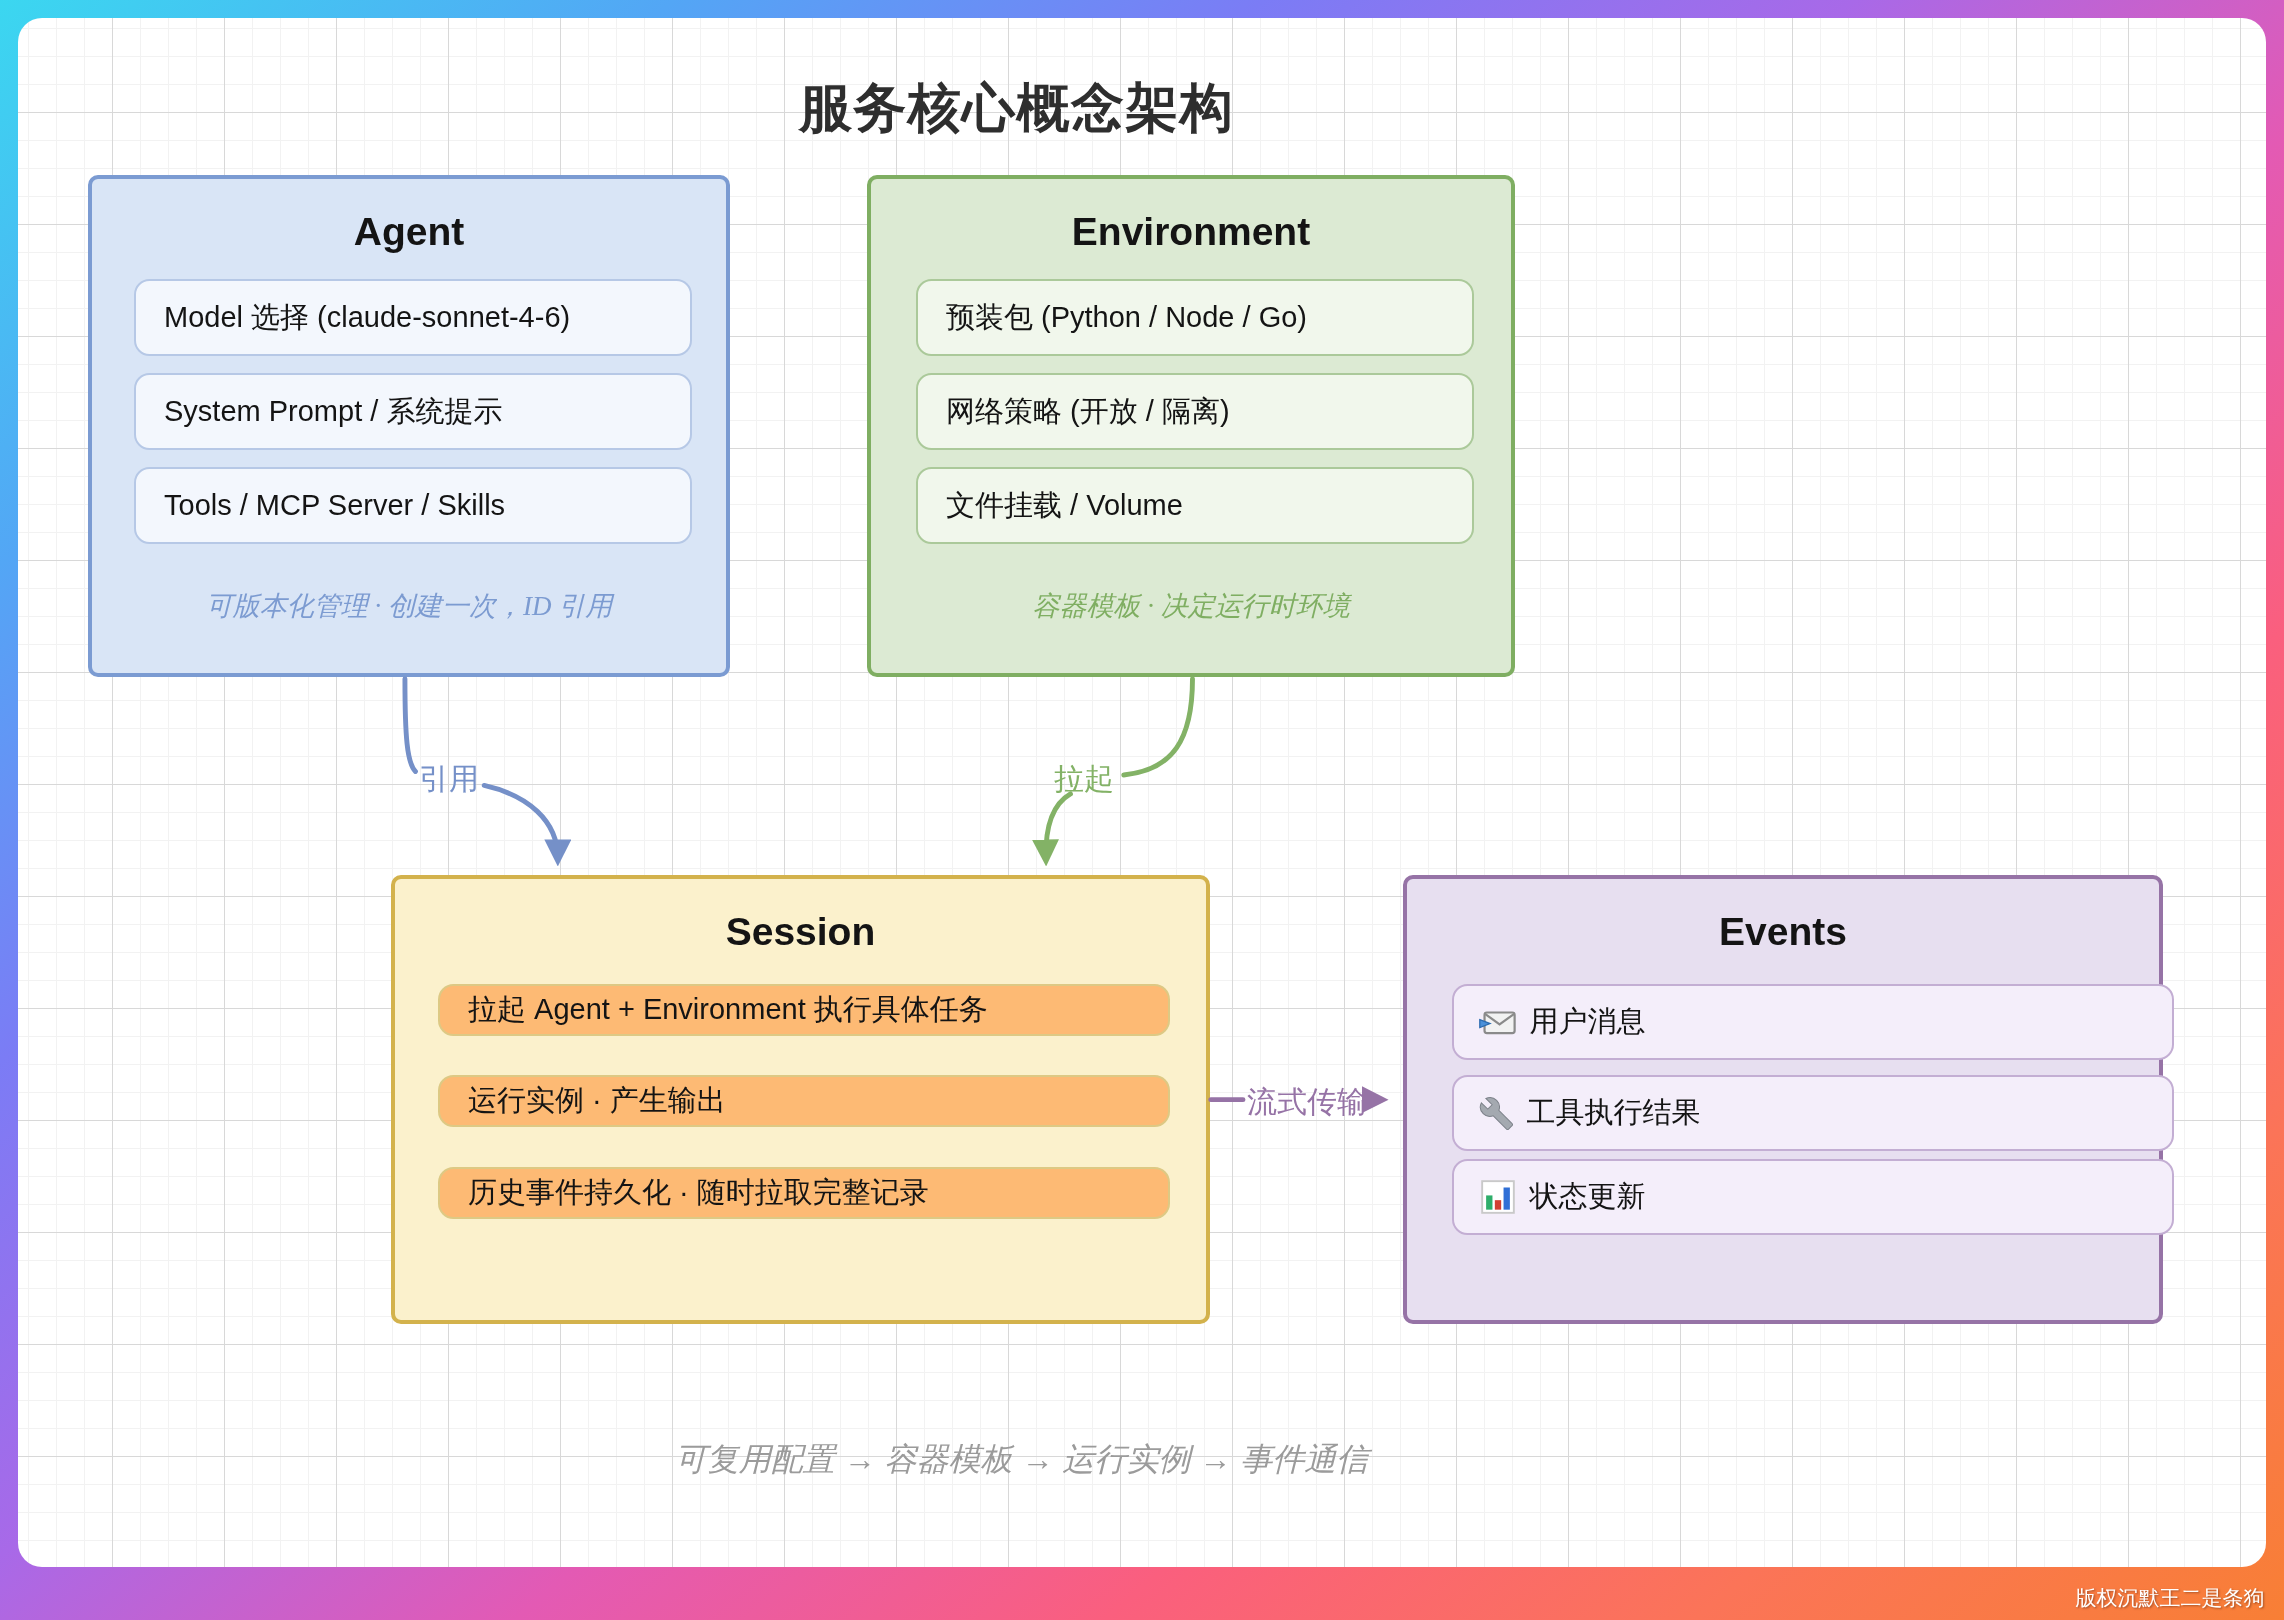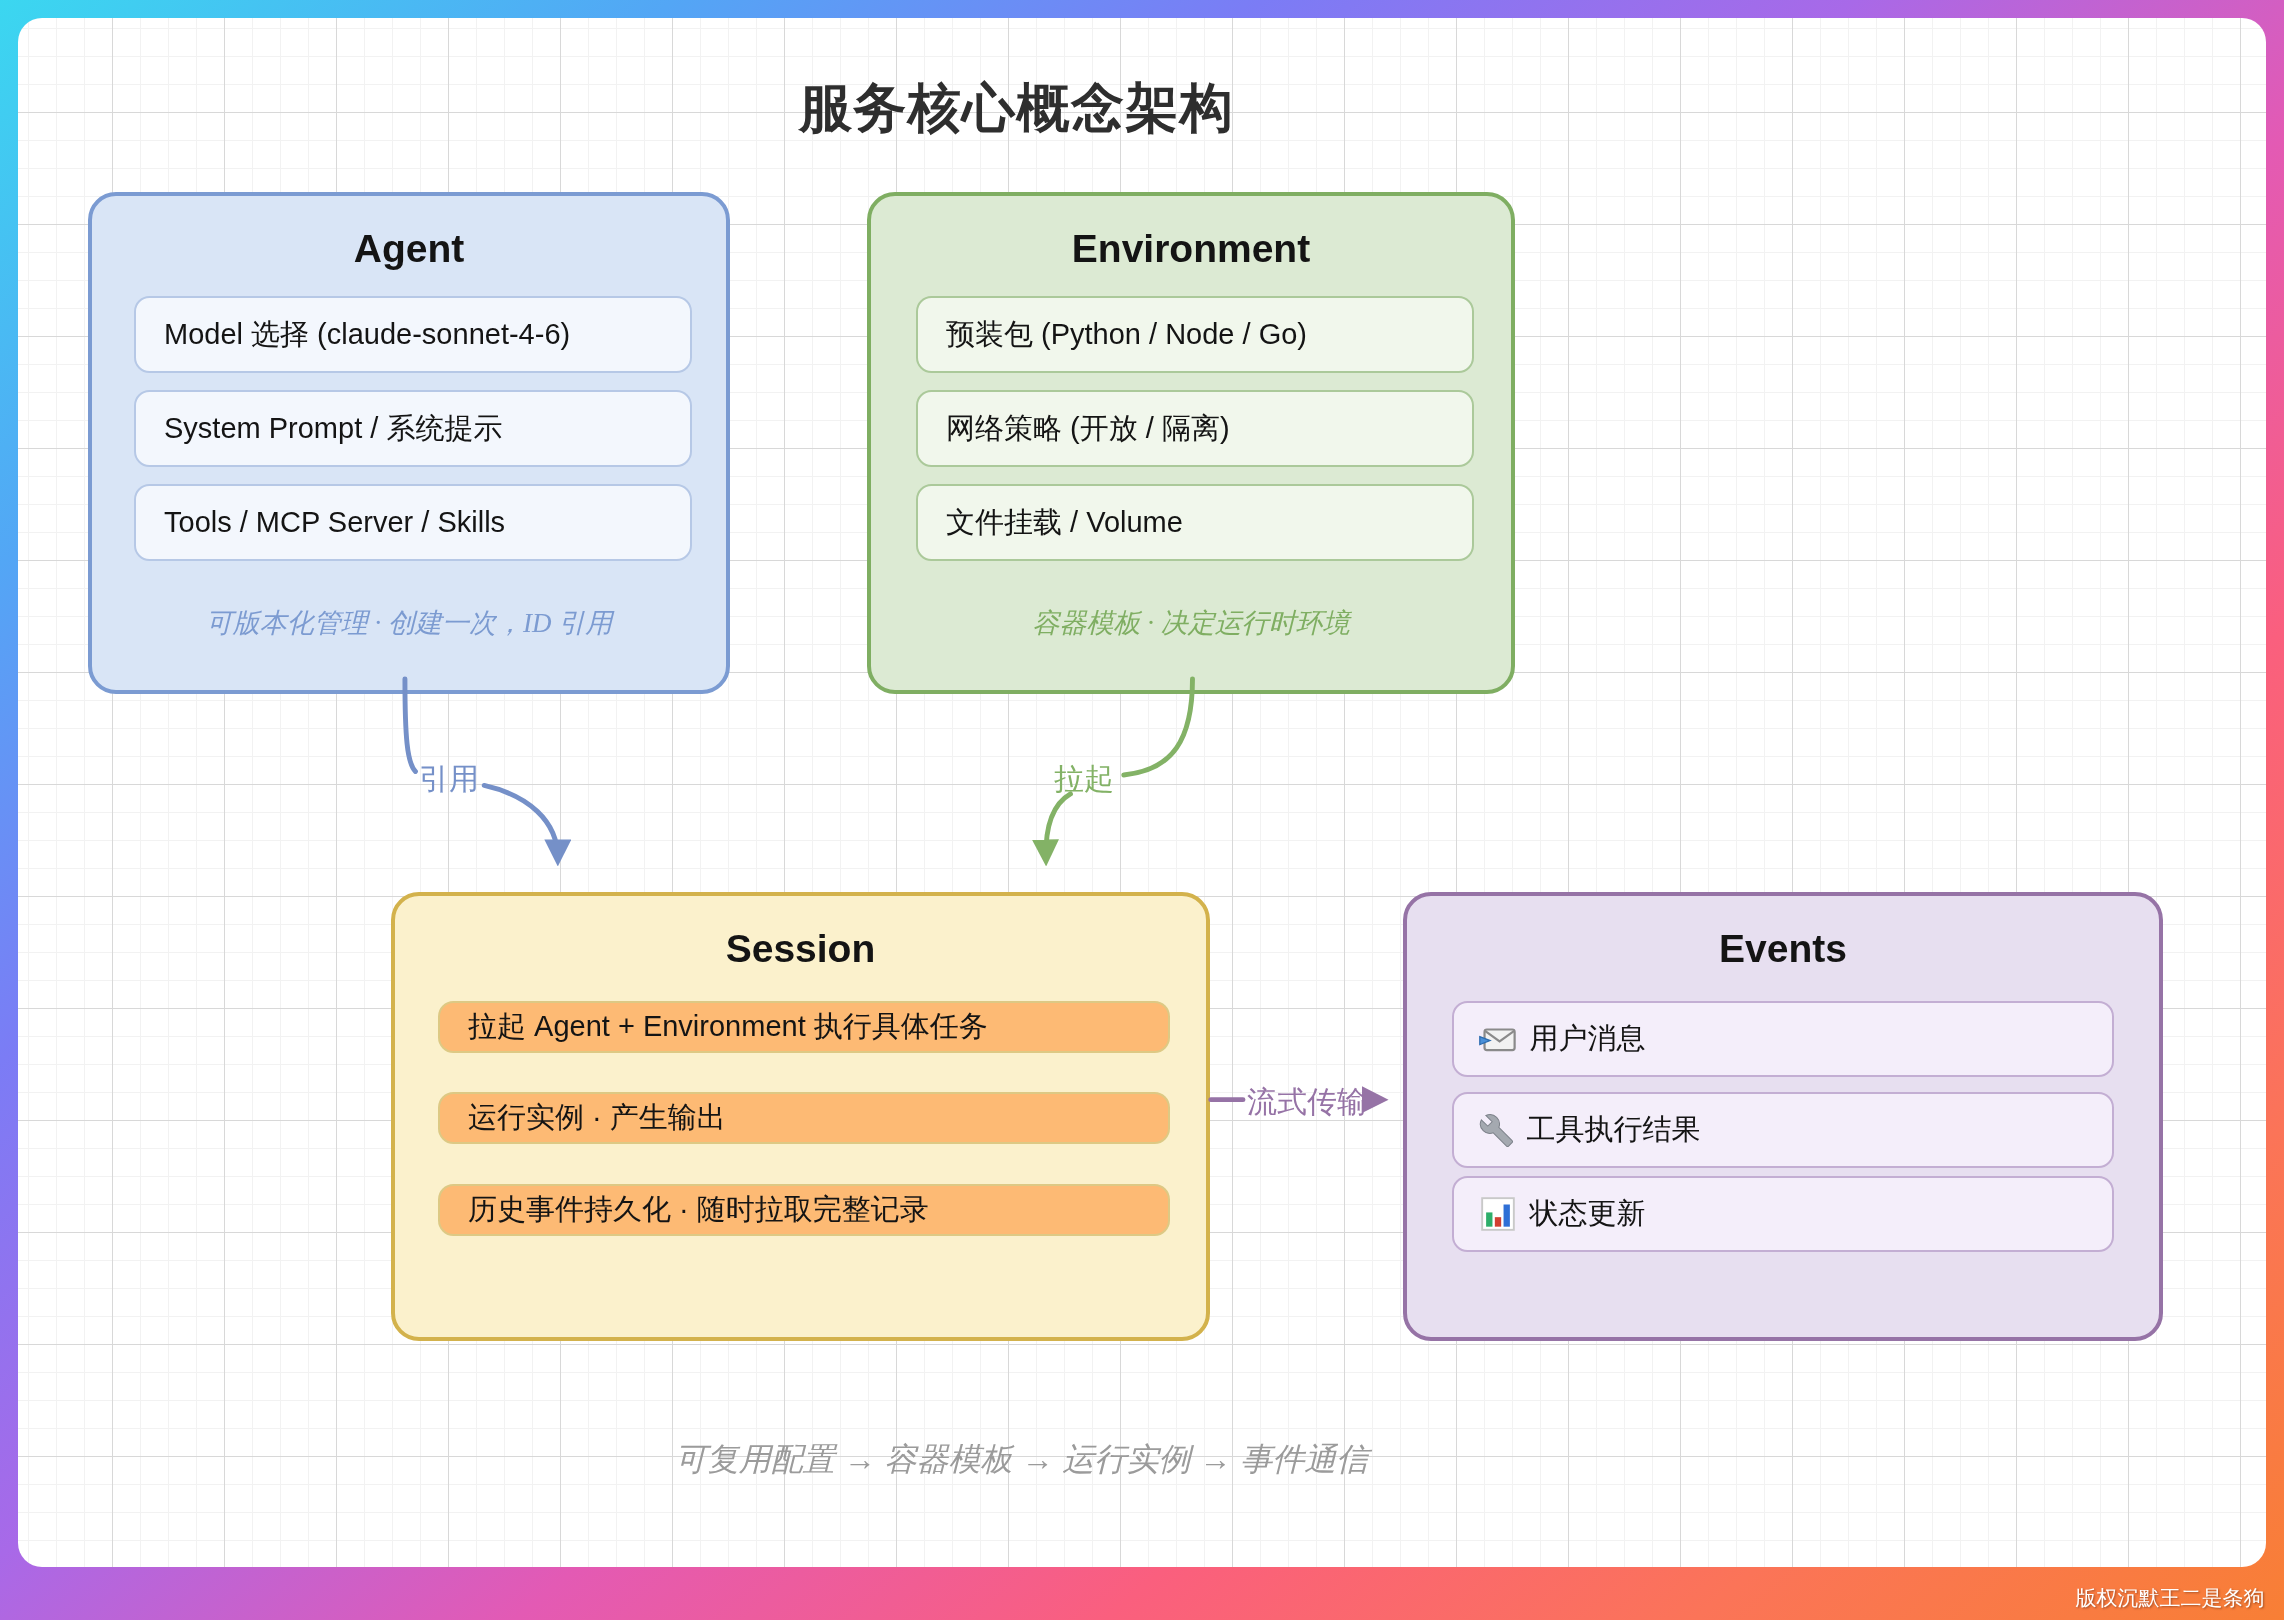--- a/index.html
+++ b/index.html
@@ -17,21 +17,21 @@
       linear-gradient(to right,#f2f2f2 1.4px,transparent 1.4px),
       linear-gradient(to bottom,#f2f2f2 1.4px,transparent 1.4px);
     background-size:112px 112px,112px 112px,28px 28px,28px 28px;
     background-position:-18px -18px;
     z-index:0;
   }
   .diagram-title{
     position:absolute;left:666px;top:73px;width:701px;text-align:center;
     font-size:53px;font-weight:800;color:#2e2e2e;z-index:2;letter-spacing:1.4px;
   }
-  .node{position:absolute;border-radius:28px;box-sizing:border-box;border:4.9px solid;z-index:2;margin-top:17px;}
+  .node{position:absolute;border-radius:10px;box-sizing:border-box;border:4.9px solid;z-index:2;}
   .node-title{position:absolute;left:0;right:0;top:31px;text-align:center;font-size:39px;font-weight:700;color:#141414;}
   .node-item{
     position:absolute;border-radius:15.4px;border:2.1px solid;box-sizing:border-box;
     display:flex;align-items:center;padding-left:28px;font-size:29px;color:#141414;gap:12.6px;
   }
   .node-note{position:absolute;left:0;right:0;text-align:center;font-style:italic;font-size:27px;font-family:Liberation Serif, serif;}
 
   .node-agent{left:88px;top:175px;width:642px;height:502px;background:#d9e5f6;border-color:#7b9bd2;}
   .node-agent .node-item{left:42px;width:558px;height:77px;background:#f3f7fd;border-color:#b6c8e6;}
   .node-agent .item-0{top:100px}.node-agent .item-1{top:194px}.node-agent .item-2{top:288px}
@@ -40,21 +40,21 @@
   .node-environment{left:867px;top:175px;width:648px;height:502px;background:#dcead3;border-color:#7fae62;}
   .node-environment .node-item{left:45px;width:558px;height:77px;background:#f1f7ec;border-color:#abc99a;}
   .node-environment .item-0{top:100px}.node-environment .item-1{top:194px}.node-environment .item-2{top:288px}
   .node-environment .node-note{top:409px;color:#7fae62;}
 
   .node-session{left:391px;top:875px;width:819px;height:449px;background:#fbf1cc;border-color:#d3b24c;}
   .node-session .node-item{left:43px;width:732px;height:52px;background:#fdba74;border-color:#ddc984;}
   .node-session .item-0{top:105px}.node-session .item-1{top:196px}.node-session .item-2{top:288px}
 
   .node-events{left:1403px;top:875px;width:760px;height:449px;background:#e7dff0;border-color:#9673a6;}
-  .node-events .node-item{left:45px;width:662px;height:76px;background:#f4eefa;border-color:#c3aed3;padding-left:25px;}
+  .node-events .node-item{left:45px;width:722px;height:76px;background:#f4eefa;border-color:#c3aed3;padding-left:25px;}
   .node-events .item-0{top:105px}.node-events .item-1{top:196px}.node-events .item-2{top:280px}
 
   .edges-svg{position:absolute;left:0;top:0;width:2284px;height:1620px;z-index:3;pointer-events:none;}
   .edge-label{position:absolute;font-size:30px;z-index:4;}
   .edge-label-ref{left:419px;top:759px;color:#7590c8;}
   .edge-label-launch{left:1054px;top:759px;color:#83b266;}
   .edge-label-stream{left:1247px;top:1082px;width:121px;color:#9673a6;}
 
   .caption{
     position:absolute;left:671px;top:1438px;width:701px;text-align:center;

